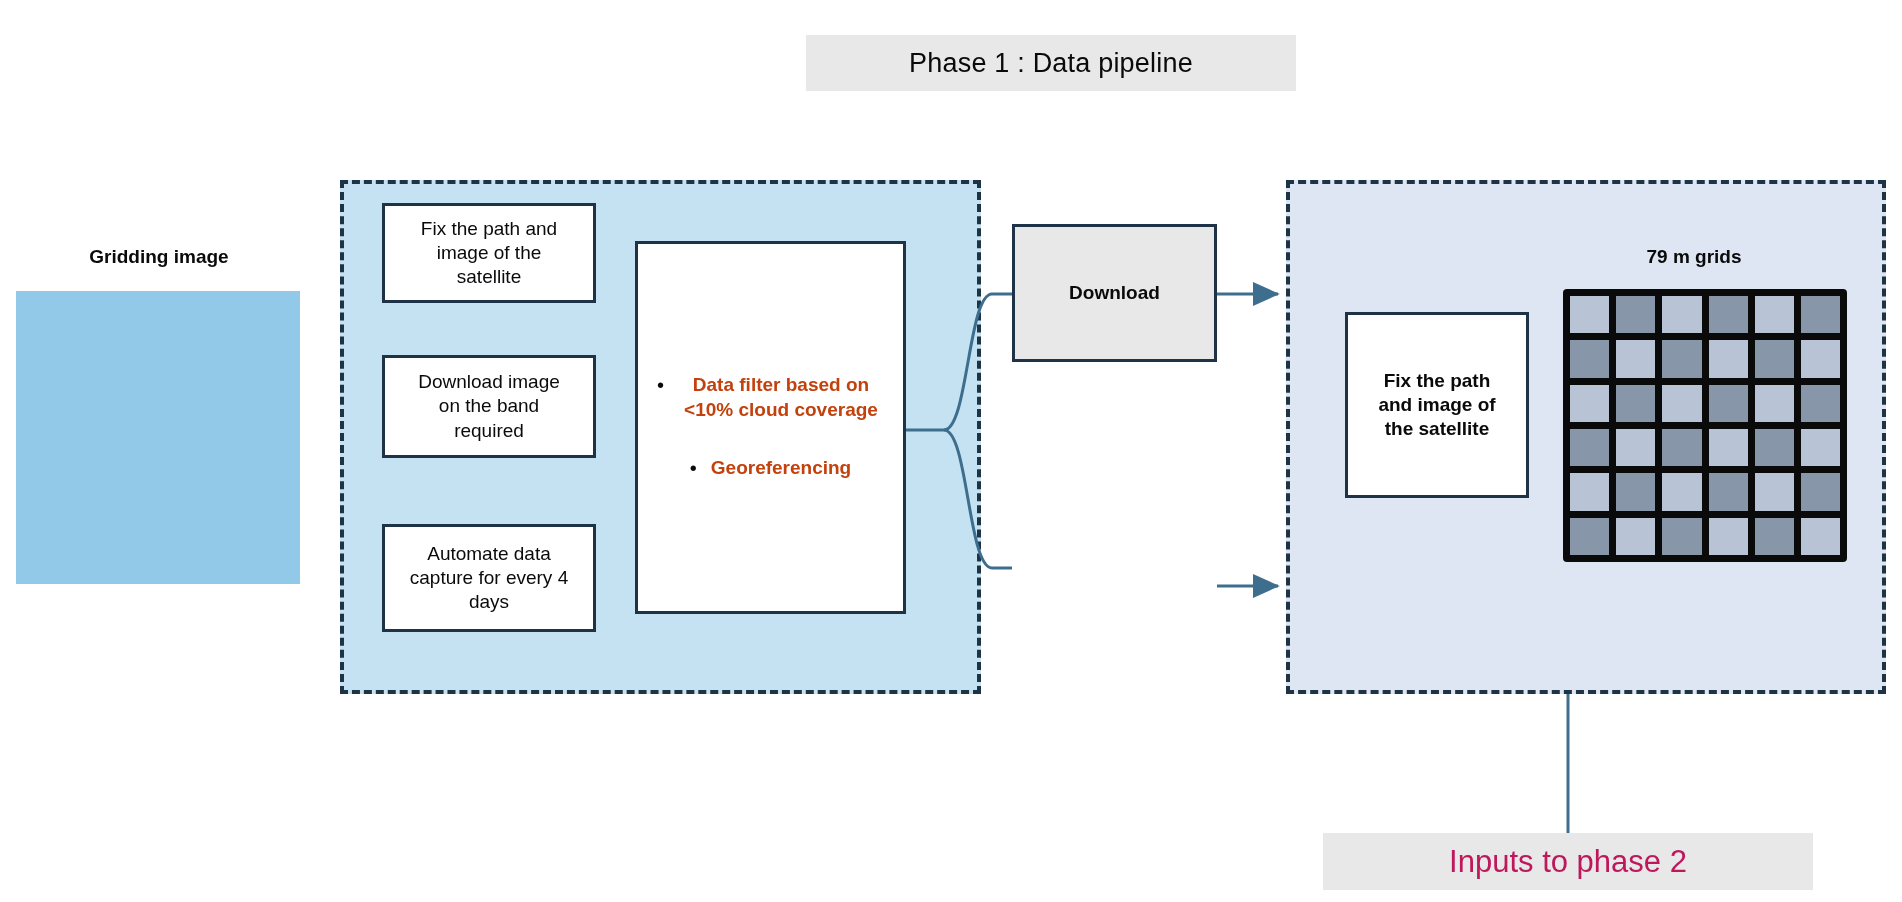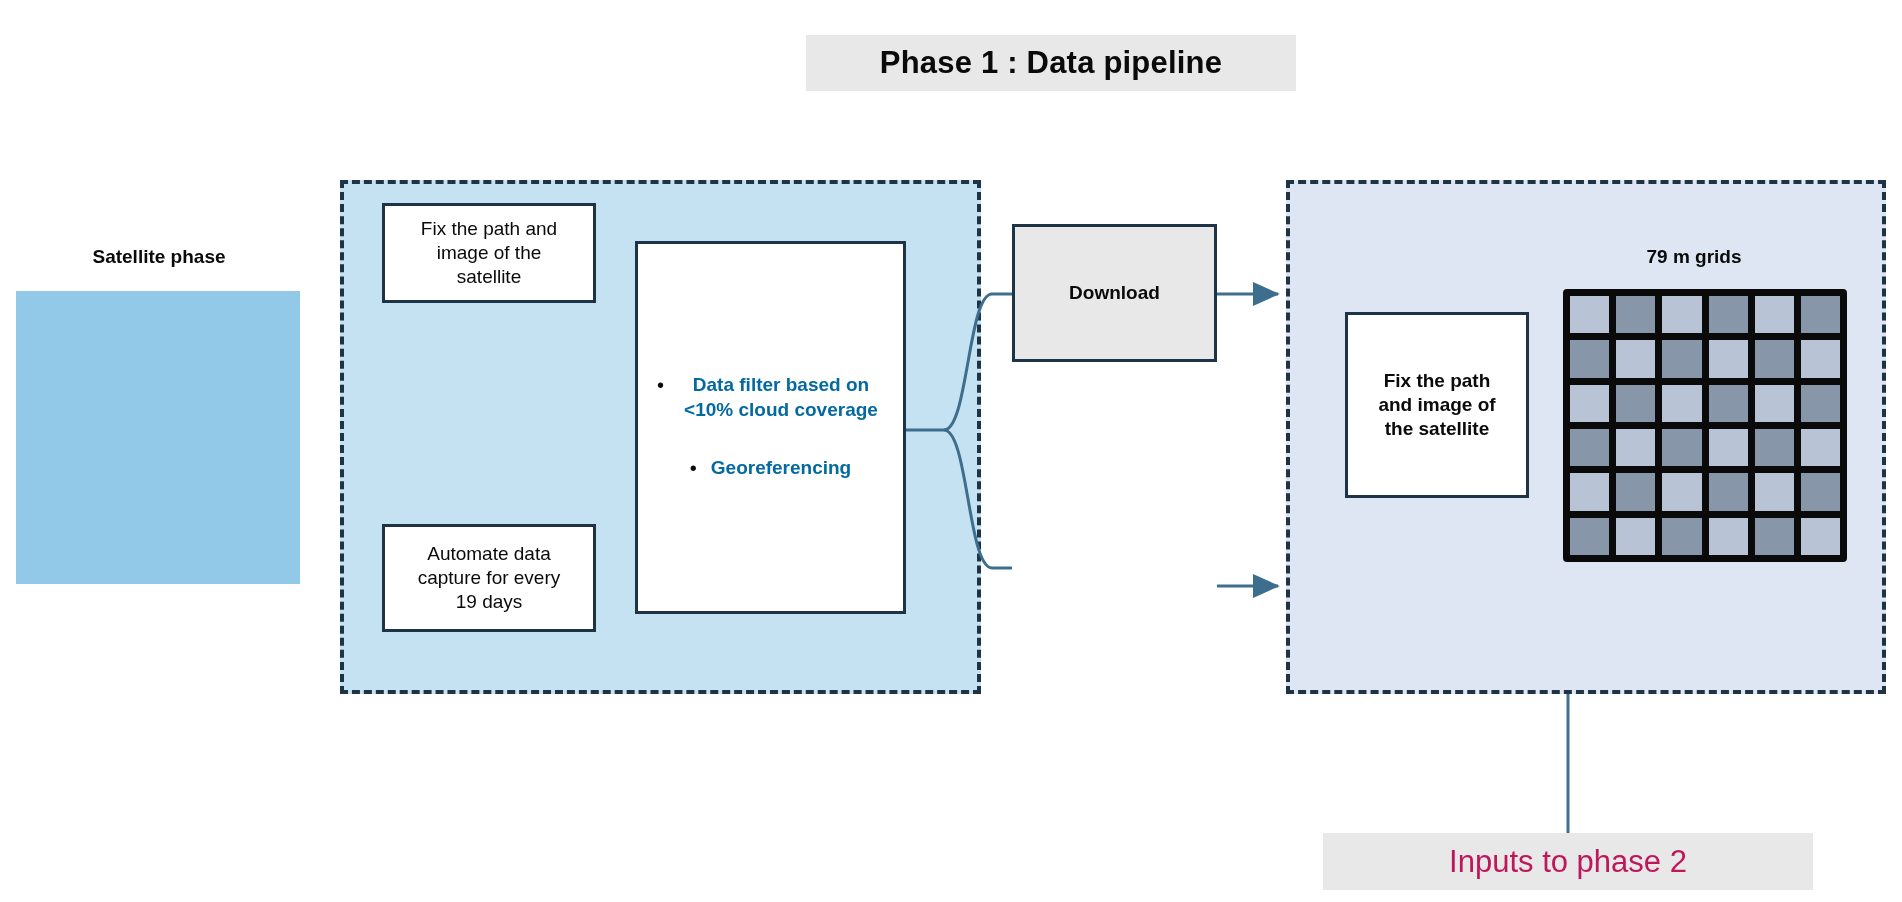--- a/index.html
+++ b/index.html
@@ -26,22 +26,22 @@
     left: 806px;
     top: 35px;
     width: 490px;
     height: 56px;
     background: #E8E8E8;
     display: flex;
     align-items: center;
     justify-content: center;
   }
   .title-band .title-text {
-    font-size: 31px;
-    font-weight: bold;
+    font-size: 27px;
+    font-weight: normal;
     letter-spacing: 0.2px;
     color: #0A0A0A;
     white-space: nowrap;
   }
 
   
   .sat-label {
     position: absolute;
     left: 16px;
     top: 246px;
@@ -129,21 +129,21 @@
     font-size: 20px;
     line-height: 1.28;
     margin-right: 14px;
     color: #0A0A0A;
   }
   .bullet-text {
     font-size: 19px;
     font-weight: bold;
     line-height: 1.28;
     text-align: center;
-    color: #0369a1;
+    color: #c2410c;
     max-width: 206px;
   }
 
   
   .grid-label {
     position: absolute;
     left: 1552px;
     top: 246px;
     width: 284px;
     text-align: center;
@@ -199,32 +199,35 @@
 </style>
 </head>
 <body>
 
 <div id="canvas">
 
   <div class="title-band">
     <span class="title-text">Phase 1 : Data pipeline</span>
   </div>
 
-  <div class="sat-label">Satellite phase</div>
+  <div class="sat-label">Gridding image</div>
   <div class="sat-swatch" style="background: rgb(146, 201, 232);"></div>
 
   <div class="panel panel-left" style="background: rgb(197, 226, 242); border-color: rgb(31, 51, 71);"></div>
 
   <div class="panel panel-right" style="background: rgb(221, 230, 242); border-color: rgb(31, 51, 71);"></div>
 
   <div class="box box-fixpath">
     <span class="box-text">Fix the path and image of the satellite</span>
   </div>
+  <div class="box box-download">
+    <span class="box-text">Download image on the band required</span>
+  </div>
   <div class="box box-automate">
-    <span class="box-text">Automate data capture for every 19 days</span>
+    <span class="box-text">Automate data capture for every 4 days</span>
   </div>
 
   <div class="box box-filter">
     <div class="bullet-list">
       <div class="bullet-row">
         <span class="bullet-dot">•</span>
         <span class="bullet-text">Data filter based on &lt;10% cloud coverage</span>
       </div>
       <div class="bullet-row">
         <span class="bullet-dot">•</span>

